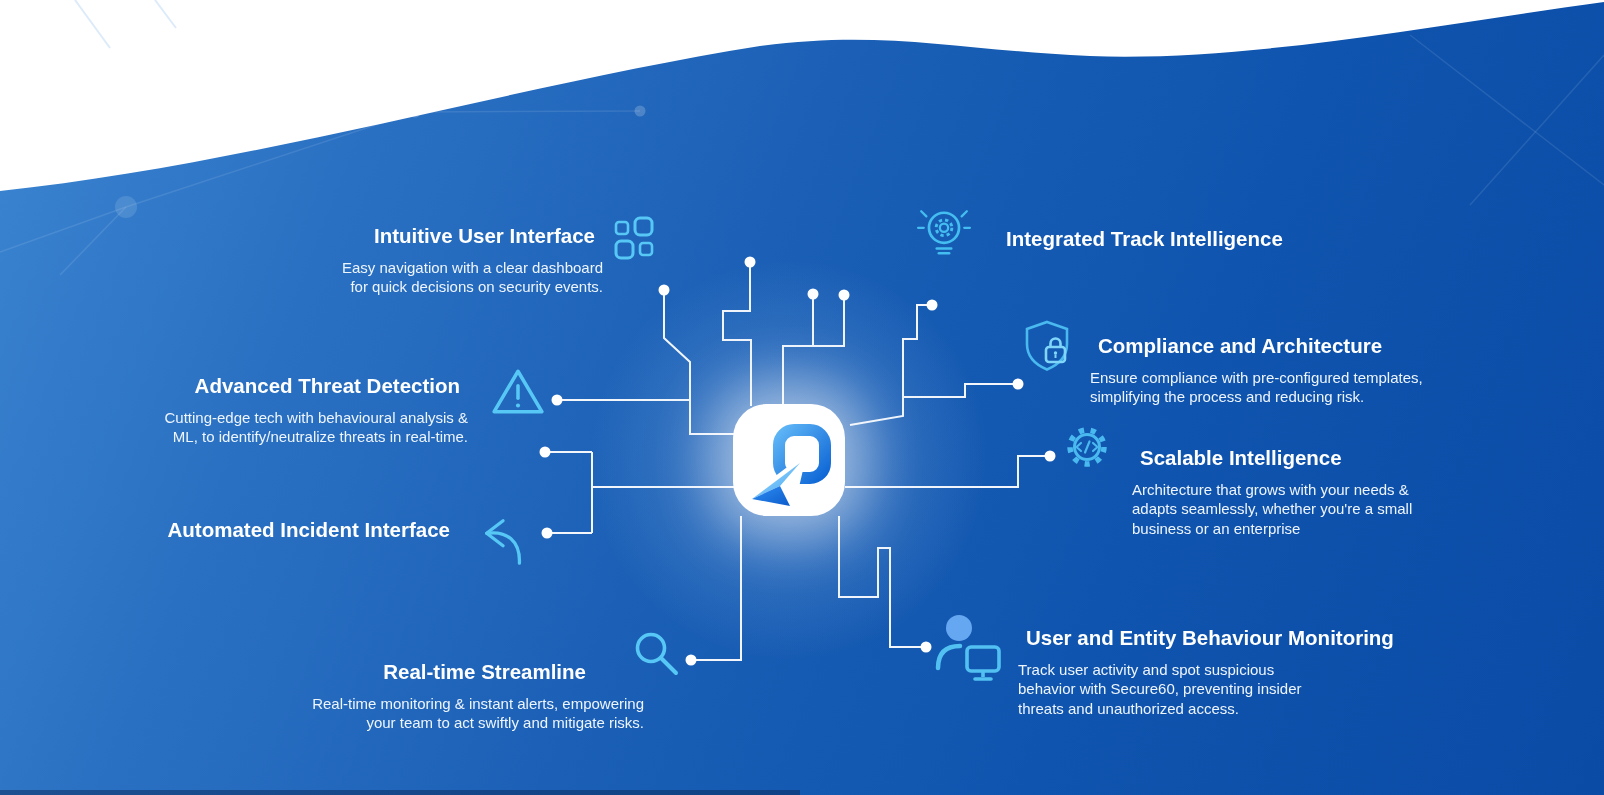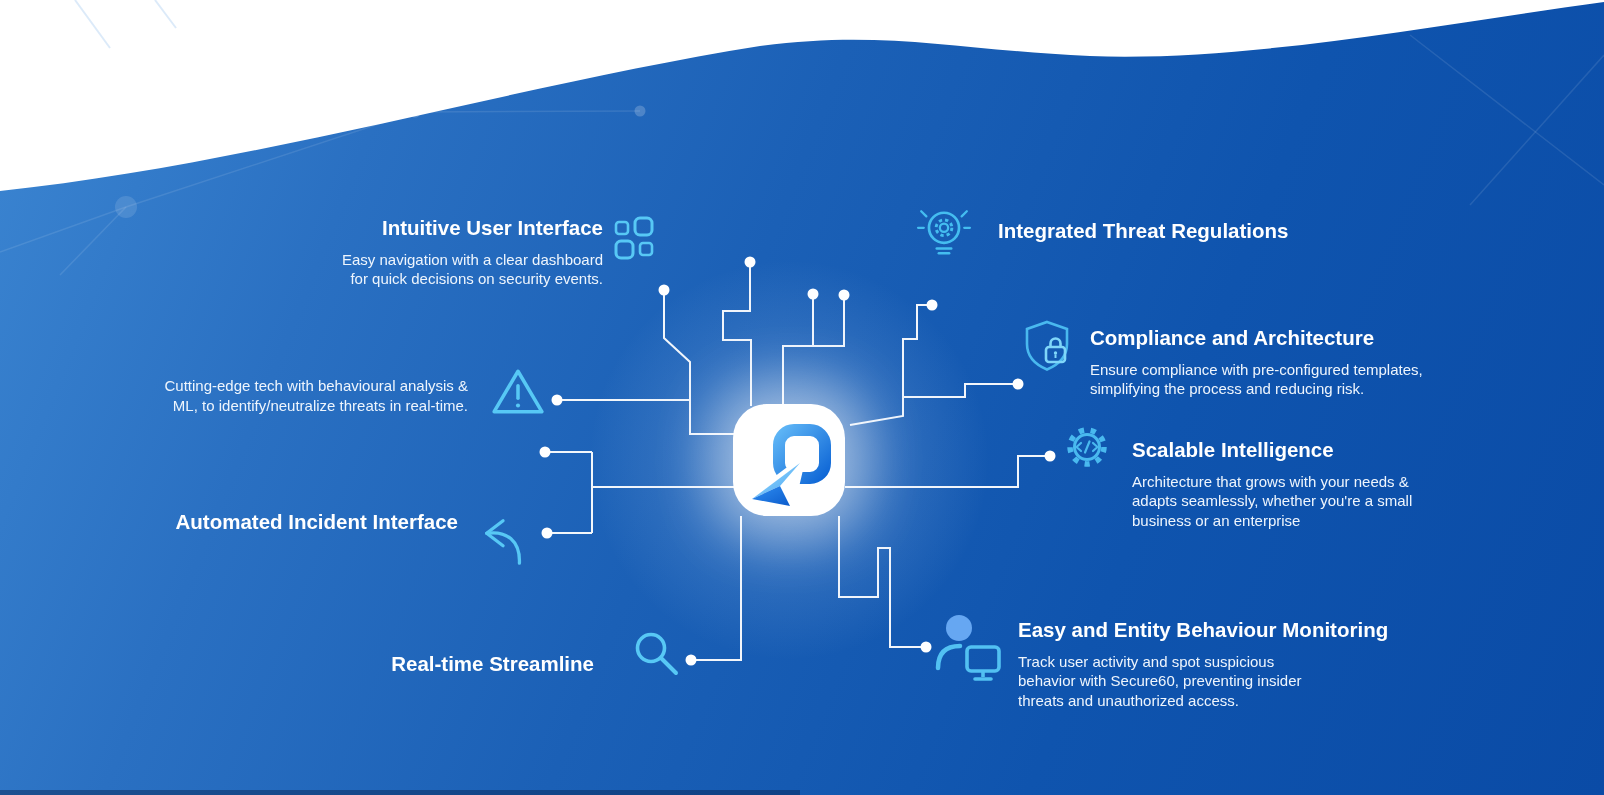--- a/index.html
+++ b/index.html
@@ -4,21 +4,21 @@
 <style>
   html,body{margin:0;padding:0;}
   body{font-family:"Liberation Sans","DejaVu Sans",sans-serif;background:#ffffff;}
   .stage{position:relative;width:1604px;height:795px;overflow:hidden;
          background:linear-gradient(112deg,#3c86d2 0%,#2a70c2 22%,#1b60b6 45%,#0f54ae 70%,#0a4ba6 100%);}
   .abs{position:absolute;}
   svg{display:block;}
   .page-title{position:absolute;left:0;top:100px;width:1570px;
               color:#ffffff;font-size:30px;font-weight:bold;letter-spacing:.5px;}
   .feature{position:absolute;color:#fff;}
-  .feature h3{margin:0;font-size:20.5px;font-weight:bold;color:#ffffff;line-height:1.15;}
+  .feature h3{margin:8px;font-size:20.5px;font-weight:bold;color:#ffffff;line-height:1.15;}
   .feature p{margin:10px 0 0 0;font-size:15px;line-height:1.32;color:#eef5fd;white-space:pre-line;}
   .feature.left{text-align:right;}
   .feature.right{text-align:left;}
   .feature.pad-head h3{padding-right:50px;}
   .icon-wrap{position:absolute;}
   .circuit{position:absolute;left:0;top:0;pointer-events:none;}
   .center-glow{position:absolute;left:587px;top:258px;width:404px;height:404px;border-radius:50%;
     background:radial-gradient(circle,rgba(255,255,255,.30) 0%,rgba(200,225,255,.14) 38%,rgba(255,255,255,0) 70%);}
   .app-icon{position:absolute;left:733px;top:404px;width:112px;height:112px;background:#ffffff;
     border-radius:34px;box-shadow:0 0 56px 22px rgba(255,255,255,.45);}
@@ -182,50 +182,53 @@
     </svg>
   </span>
 
   <div class="feature left" style="right:1001px;top:216px;">
     <h3>Intuitive User Interface</h3>
     <p>Easy navigation with a clear dashboard
 for quick decisions on security events.</p>
   </div>
 
   <div class="feature left" style="right:1136px;top:366px;">
+    <h3>Advanced Threat Detection</h3>
     <p>Cutting-edge tech with behavioural analysis &amp;
 ML, to identify/neutralize threats in real-time.</p>
   </div>
 
   <div class="feature left" style="right:1146px;top:510px;">
     <h3>Automated Incident Interface</h3>
   </div>
 
   <div class="feature left pad-head" style="right:960px;top:652px;">
     <h3>Real-time Streamline</h3>
+    <p>Real-time monitoring &amp; instant alerts, empowering
+your team to act swiftly and mitigate risks.</p>
   </div>
 
   <div class="feature right" style="left:998px;top:219px;">
-    <h3>Integrated Threat Regulations</h3>
+    <h3>Integrated Track Intelligence</h3>
   </div>
 
   <div class="feature right" style="left:1090px;top:326px;">
     <h3>Compliance and Architecture</h3>
     <p>Ensure compliance with pre-configured templates,
 simplifying the process and reducing risk.</p>
   </div>
 
   <div class="feature right" style="left:1132px;top:438px;">
     <h3>Scalable Intelligence</h3>
     <p>Architecture that grows with your needs &amp;
 adapts seamlessly, whether you're a small
 business or an enterprise</p>
   </div>
 
   <div class="feature right" style="left:1018px;top:618px;">
-    <h3>Easy and Entity Behaviour Monitoring</h3>
+    <h3>User and Entity Behaviour Monitoring</h3>
     <p>Track user activity and spot suspicious
 behavior with Secure60, preventing insider
 threats and unauthorized access.</p>
   </div>
 
   <div class="bottom-strip"></div>
 </div>
 
 </body></html>

